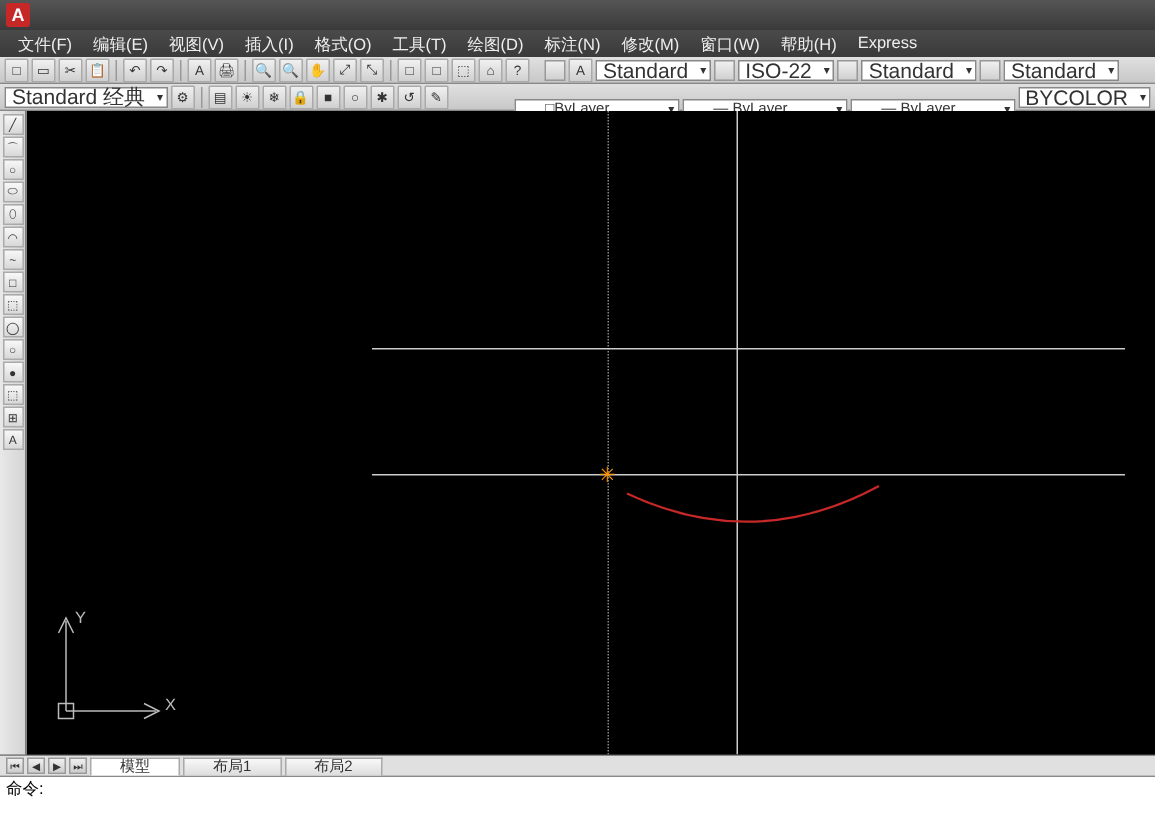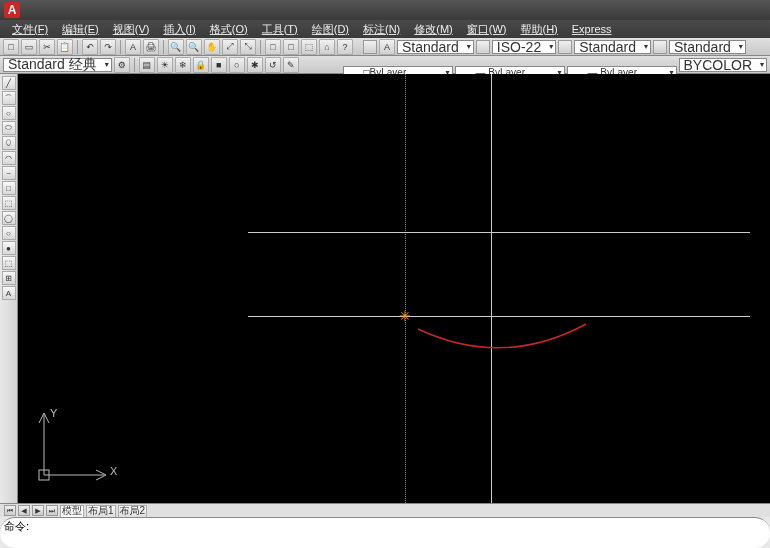--- a/index.html
+++ b/index.html
@@ -1,19 +1,19 @@
 <!DOCTYPE html>
 <html><head>
 <meta charset="utf-8">
 <style>
   * { margin: 0; padding: 0; box-sizing: border-box; font-family: "Microsoft YaHei", sans-serif; }
   body { width: 770px; height: 548px; background: #e8e8e8; overflow: hidden; font-size: 11px; color: #ddd; }
   .titlebar { height: 20px; background: linear-gradient(#555,#3a3a3a); display:flex; align-items:center; padding:0 4px; }
   .logo { width:16px; height:16px; background:#c62828; border-radius:2px; display:flex; align-items:center; justify-content:center; font-weight:bold; font-size:12px; color:#fff;}
-  .menubar { height:18px; background: linear-gradient(#4a4a4a,#3a3a3a); display:flex; align-items:center; padding:0 6px; gap:2px;text-decoration:underline;}
+  .menubar { height:18px; background: linear-gradient(#4a4a4a,#3a3a3a); display:flex; align-items:center; padding:0 6px; gap:2px;}
   .menubar .mi { padding:1px 6px; color:#eee; font-size:11px; cursor:default;}
   .toolbar { height:18px; background: linear-gradient(#e0e0e0,#c8c8c8); border-bottom:1px solid #888; display:flex; align-items:center; padding:0 3px; gap:2px;}
   .tbtn { width:16px; height:16px; background: linear-gradient(#f0f0f0,#d0d0d0); border:1px solid #aaa; border-radius:1px; display:flex; align-items:center; justify-content:center; font-size:9px; color:#333;}
   .tsep { width:1px; height:14px; background:#999; margin:0 2px;}
   .styledrop { height:14px; background:#fff; border:1px solid #888; font-size:14px; color:#333; padding:0 14px 0 4px; display:flex; align-items:center; position:relative; min-width:60px;}
   .styledrop::after{content:"▾"; position:absolute; right:2px; font-size:8px;}
   .small-sw { width:14px; height:14px; background:linear-gradient(#f0f0f0,#d0d0d0); border:1px solid #999;}
   .workspace-row { height:18px; background: linear-gradient(#e0e0e0,#c8c8c8); border-bottom:1px solid #888; display:flex; align-items:center; padding:0 3px; gap:2px;}
   .layerdrop { height:14px; background:#fff; border:1px solid #888; font-size:10px; color:#333; padding:0 14px 0 20px; display:flex; align-items:center; position:relative; min-width:110px;margin-top:16px;}
   .layerdrop::after{content:"▾"; position:absolute; right:2px; font-size:8px;}
@@ -25,23 +25,23 @@
   .solidh { position:absolute; left:0; right:0; border-top:1px solid #ccc;}
   .solidv { position:absolute; top:0; bottom:0; border-left:1px solid #ccc;}
   .marker { position:absolute; color:#ff9800; font-size:14px;}
   .prompt { position:absolute; display:flex; align-items:center;}
   .prompt-label{ background:#4a5a8a; color:#fff; font-size:10px; padding:1px 3px; border:1px solid #2a3a6a;}
   .prompt-dd { width:14px; height:14px; background:#5a6a9a; border:1px solid #2a3a6a; display:flex; align-items:center; justify-content:center; color:#fff; font-size:8px;}
   .prompt-in { width:40px; height:14px; background:#fff; border:1px solid #2a3a6a; font-size:10px; padding:0 2px; color:#000;}
   .ucs { position:absolute; left:14px; bottom:14px; color:#bbb; font-size:11px;}
   .tabs { height:14px; background:#e0e0e0; border-top:1px solid #888; display:flex; align-items:center; font-size:10px; color:#333; padding:0 4px; gap:2px;}
   .tabs .nbtn{width:12px;height:11px;background:linear-gradient(#f0f0f0,#ccc);border:1px solid #999;display:flex;align-items:center;justify-content:center;font-size:7px;}
-  .tab{padding:0 1px;border:1px solid #aaa;border-bottom:none;background:linear-gradient(#f8f8f8,#ddd);height:12px;display:flex;align-items:center;}
+  .tab{padding:0 19px;border:1px solid #aaa;border-bottom:none;background:linear-gradient(#f8f8f8,#ddd);height:12px;display:flex;align-items:center;}
   .tab.active{background:#fff;}
-  .cmdwin { height:31px; background:#fff; border-top:1px solid #888; font-size:11px; color:#000; padding:1px 4px; line-height:14px; font-family: "SimSun", monospace; border-radius: 15px;}
+  .cmdwin { height:31px; background:#fff; border-top:1px solid #888; font-size:11px; color:#000; padding:1px 4px; line-height:14px; font-family: "SimSun", monospace;}
   svg.ucs-svg{stroke:#bbb;fill:none;stroke-width:1;}
 </style>
 </head>
 <body>
 
 <div class="titlebar">
   <div class="logo">A</div>
 </div>
 
 <div class="menubar">

